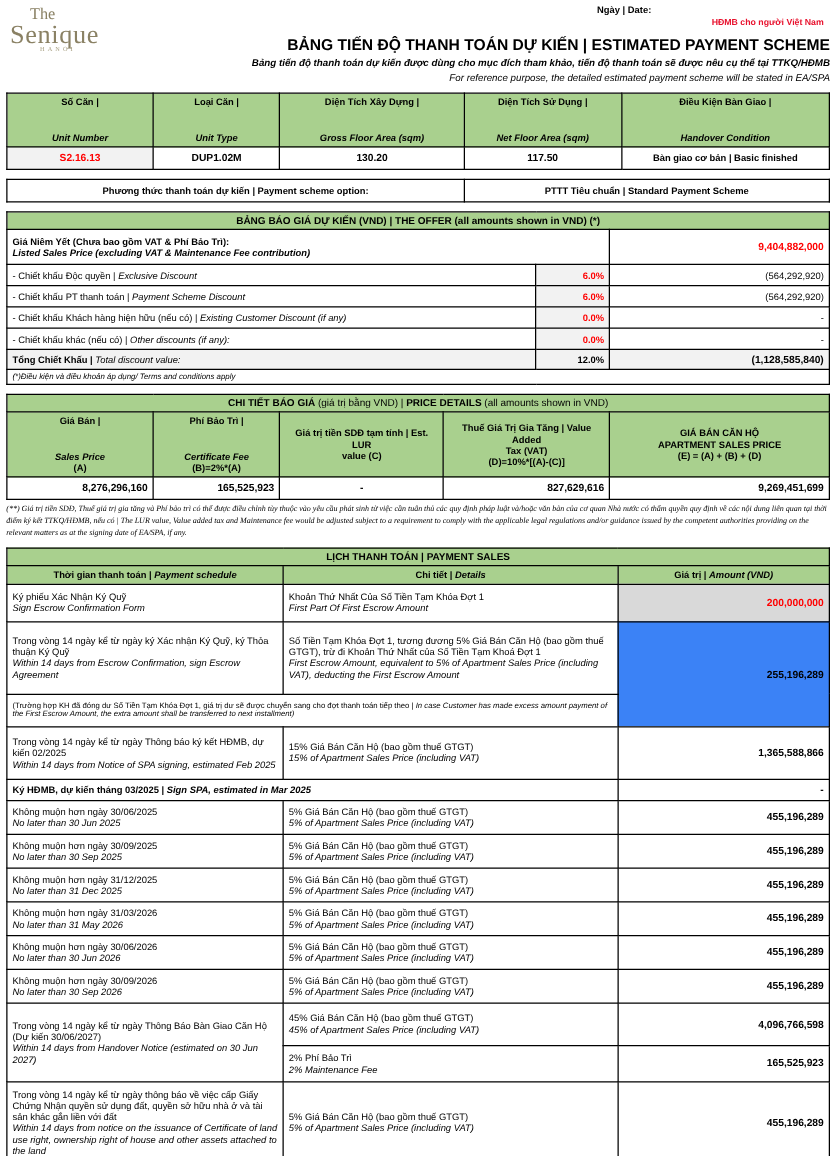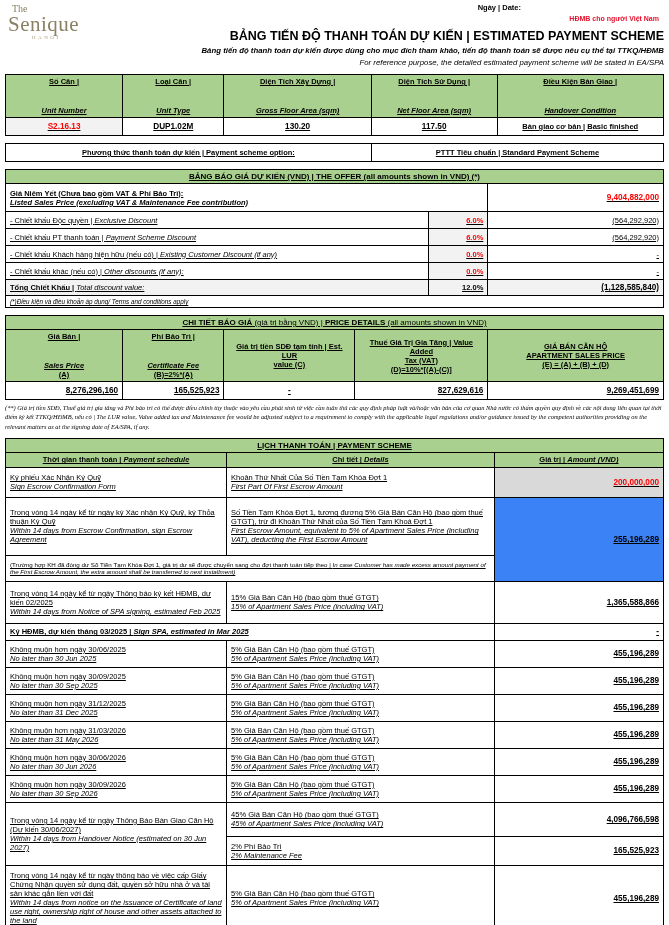--- a/index.html
+++ b/index.html
@@ -1,29 +1,29 @@
 <!DOCTYPE html>
 <html><head>
 <meta charset="utf-8">
 <style>
   html,body{margin:0;padding:0;background:#fff;color:#000;
     font-family:"Liberation Sans",sans-serif;font-size:7.5px;}
   .page{width:669px;min-height:925px;position:relative;padding:3px 5px;box-sizing:border-box;}
   
   .logo{position:absolute;top:4px;left:8px;font-family:"Liberation Serif",serif;color:#8a8164;line-height:1;}
-  .logo-the{font-size:10px;margin-left:4px;}
+  .logo-the{font-size:13px;margin-left:16px;}
   .logo-name{font-size:21px;letter-spacing:.5px;}
   .logo-city{font-size:5px;letter-spacing:2.5px;margin-left:24px;color:#a39b7c;}
   .date-label{position:absolute;right:148px;top:3px;font-size:7.5px;font-weight:bold;}
   .red-note{position:absolute;right:10px;top:15px;color:#e8112d;font-weight:bold;font-size:7px;}
   .doc-title{padding-top:26px;text-align:right;font-weight:bold;font-size:12.5px;}
   .subtitle{text-align:right;font-style:italic;font-weight:bold;font-size:7.8px;margin-top:3px;}
   .subtitle.en{font-weight:normal;}
   
-  table.t{border-collapse:collapse;width:100%;table-layout:fixed;margin-top:7px;border:1.5px solid #000;text-decoration:underline;}
+  table.t{border-collapse:collapse;width:100%;table-layout:fixed;margin-top:7px;border:1.5px solid #000;}
   table.t td{border:1px solid #000;padding:2px 4px;vertical-align:middle;box-sizing:border-box;}
   .green{background:#a9d08e;}
   .gray{background:#f2f2f2;}
   .dgray{background:#d9d9d9;}
   .peach{background:#3b82f6;}
   .sec-title{text-align:center;font-weight:bold;font-size:8px;padding:3px 2px;}
   .center{text-align:center;}
   .right{text-align:right;}
   .bold{font-weight:bold;}
   .red{color:#ff0000;}
@@ -209,21 +209,21 @@
   <div class="fn2">(**) Giá trị tiền SDĐ, Thuế giá trị gia tăng và Phí bảo trì có thể được điều chỉnh tùy thuộc vào yêu cầu phát sinh từ việc cần tuân thủ các quy định pháp luật và/hoặc văn bản của cơ quan Nhà nước có thẩm quyền quy định về các nội dung liên quan tại thời điểm ký kết TTKQ/HĐMB, nếu có | The LUR value, Value added tax and Maintenance fee would be adjusted subject to a requirement to comply with the applicable legal regulations and/or guidance issued by the competent authorities providing on the relevant matters as at the signing date of EA/SPA, if any.</div>
 
   <table class="t">
     <colgroup>
         <col style="width:33.6%">
         <col style="width:40.7%">
         <col style="width:25.7%">
       </colgroup>
     <tbody>
         <tr>
-      <td colspan="3" class="green sec-title">LỊCH THANH TOÁN | PAYMENT SCHEME</td>
+      <td colspan="3" class="green sec-title">LỊCH THANH TOÁN | PAYMENT SALES</td>
     </tr>
     <tr style="height:15px">
       <td class="green center"><span class="bold">Thời gian thanh toán | </span><span class="bold it">Payment schedule</span></td>
       <td class="green center"><span class="bold">Chi tiết | </span><span class="bold it">Details</span></td>
       <td class="green center"><span class="bold">Giá trị | </span><span class="bold it">Amount (VND)</span></td>
     </tr>
 
     <tr style="height:30px">
       <td>
             <span class="cell-vn">Ký phiếu Xác Nhận Ký Quỹ</span>

